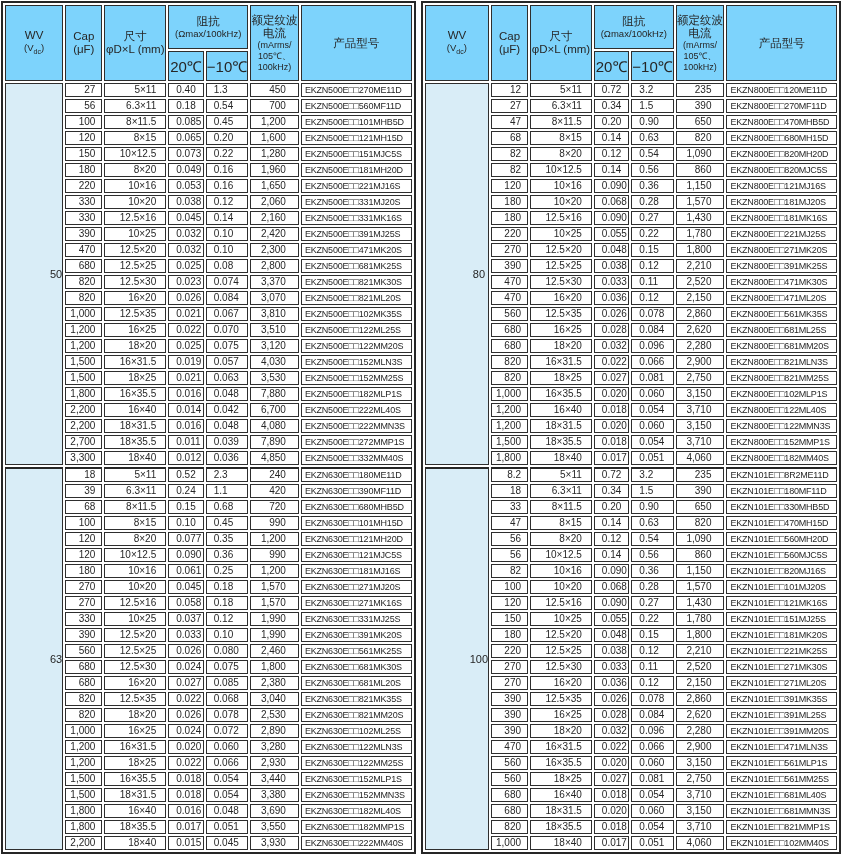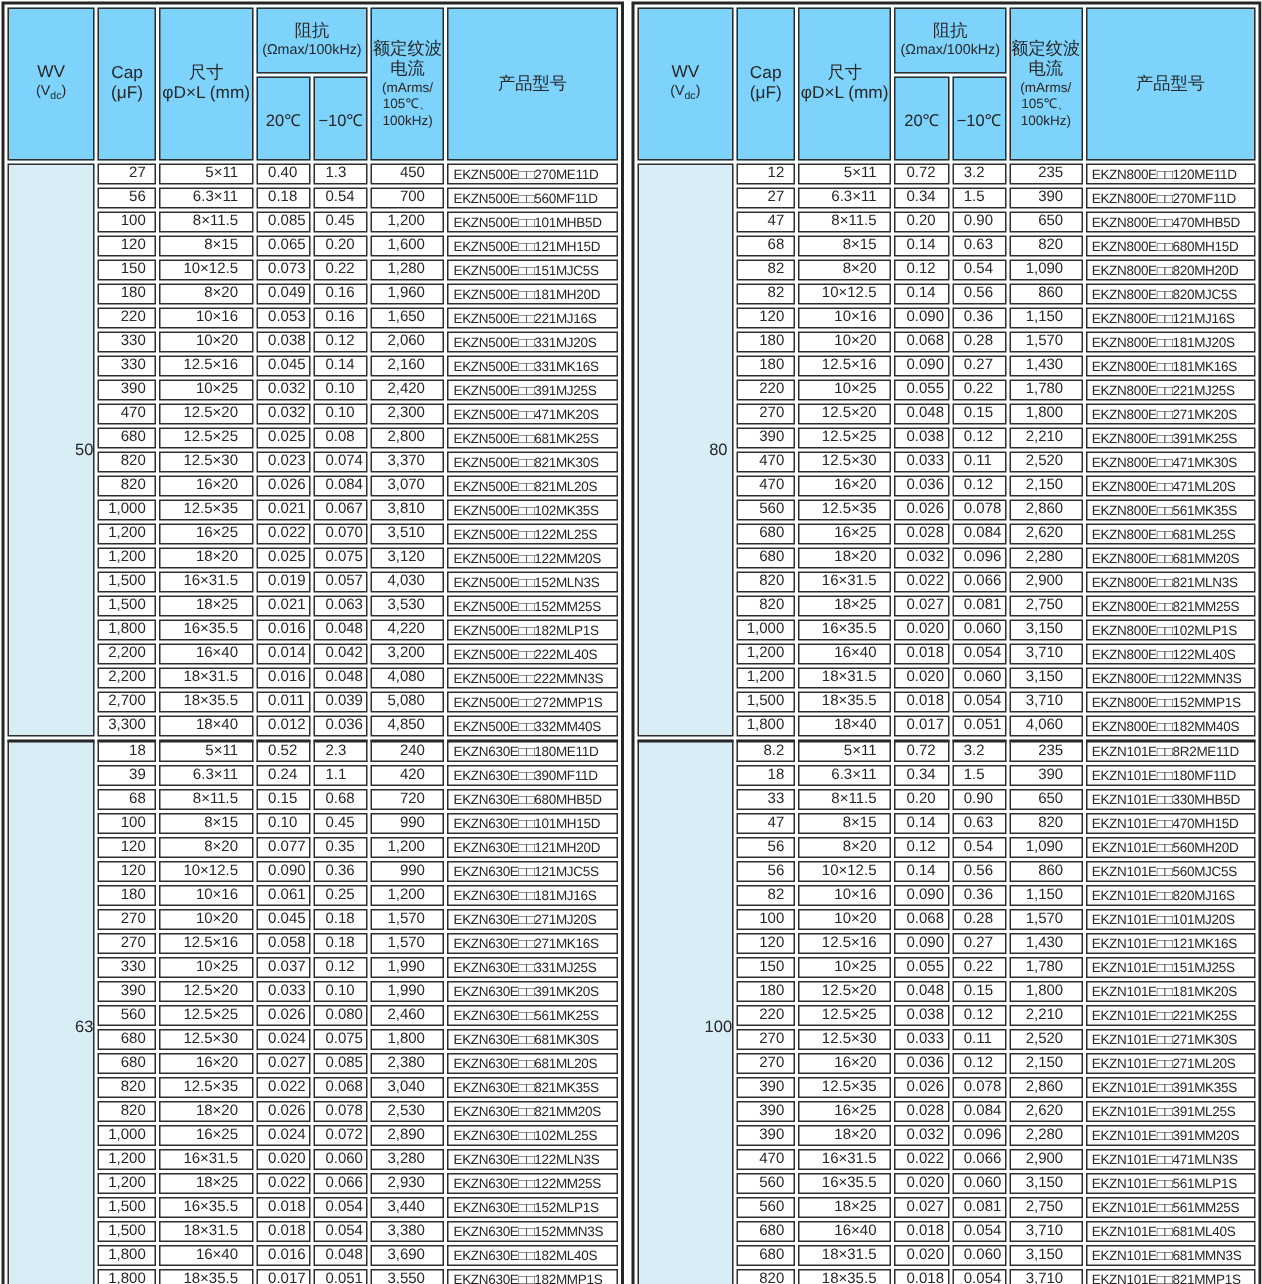--- a/index.html
+++ b/index.html
@@ -13,21 +13,21 @@
     border-collapse:separate; border-spacing:2px;
     border:2px solid #262626; background:#ffffff;
     table-layout:fixed;
   }
   th, td {
     box-sizing:border-box; border:1px solid #2e2e2e;
     overflow:hidden; white-space:nowrap; padding:0;
   }
   thead th { background:#7dd3fc; font-weight:normal; vertical-align:middle; text-align:center; }
   .hr1 th { height:44px; }
-  .hr2 th { height:56px; font-size:11px; }
+  .hr2 th { height:30px; font-size:15px; }
   .hc { font-size:11.5px; }
   .hl { display:block; line-height:13px; }
   .sm { font-size:9.5px; line-height:12px; }
   .xs { font-size:9px; line-height:11px; }
   th sub { font-size:7px; }
   td { height:14px; font-size:10px; background:#ffffff; vertical-align:middle; line-height:12px; }
   td.wv { background:#d9edf7; text-align:center; font-size:11px;padding-left:44px; }
   td.c-cap  { text-align:right; padding-right:6px; }
   td.c-size { text-align:right; padding-right:9px; }
   td.c-z    { text-align:left;  padding-left:7px; }
@@ -235,45 +235,45 @@
           <td class="c-z">0.021</td>
           <td class="c-z">0.063</td>
           <td class="c-rip">3,530</td>
           <td class="c-part">EKZN500E□□152MM25S</td>
         </tr>
         <tr>
           <td class="c-cap">1,800</td>
           <td class="c-size">16×35.5</td>
           <td class="c-z">0.016</td>
           <td class="c-z">0.048</td>
-          <td class="c-rip">4,220</td>
+          <td class="c-rip">7,880</td>
           <td class="c-part">EKZN500E□□182MLP1S</td>
         </tr>
         <tr>
           <td class="c-cap">2,200</td>
           <td class="c-size">16×40</td>
           <td class="c-z">0.014</td>
           <td class="c-z">0.042</td>
-          <td class="c-rip">3,200</td>
+          <td class="c-rip">6,700</td>
           <td class="c-part">EKZN500E□□222ML40S</td>
         </tr>
         <tr>
           <td class="c-cap">2,200</td>
           <td class="c-size">18×31.5</td>
           <td class="c-z">0.016</td>
           <td class="c-z">0.048</td>
           <td class="c-rip">4,080</td>
           <td class="c-part">EKZN500E□□222MMN3S</td>
         </tr>
         <tr>
           <td class="c-cap">2,700</td>
           <td class="c-size">18×35.5</td>
           <td class="c-z">0.011</td>
           <td class="c-z">0.039</td>
-          <td class="c-rip">5,080</td>
+          <td class="c-rip">7,890</td>
           <td class="c-part">EKZN500E□□272MMP1S</td>
         </tr>
         <tr>
           <td class="c-cap">3,300</td>
           <td class="c-size">18×40</td>
           <td class="c-z">0.012</td>
           <td class="c-z">0.036</td>
           <td class="c-rip">4,850</td>
           <td class="c-part">EKZN500E□□332MM40S</td>
         </tr>

